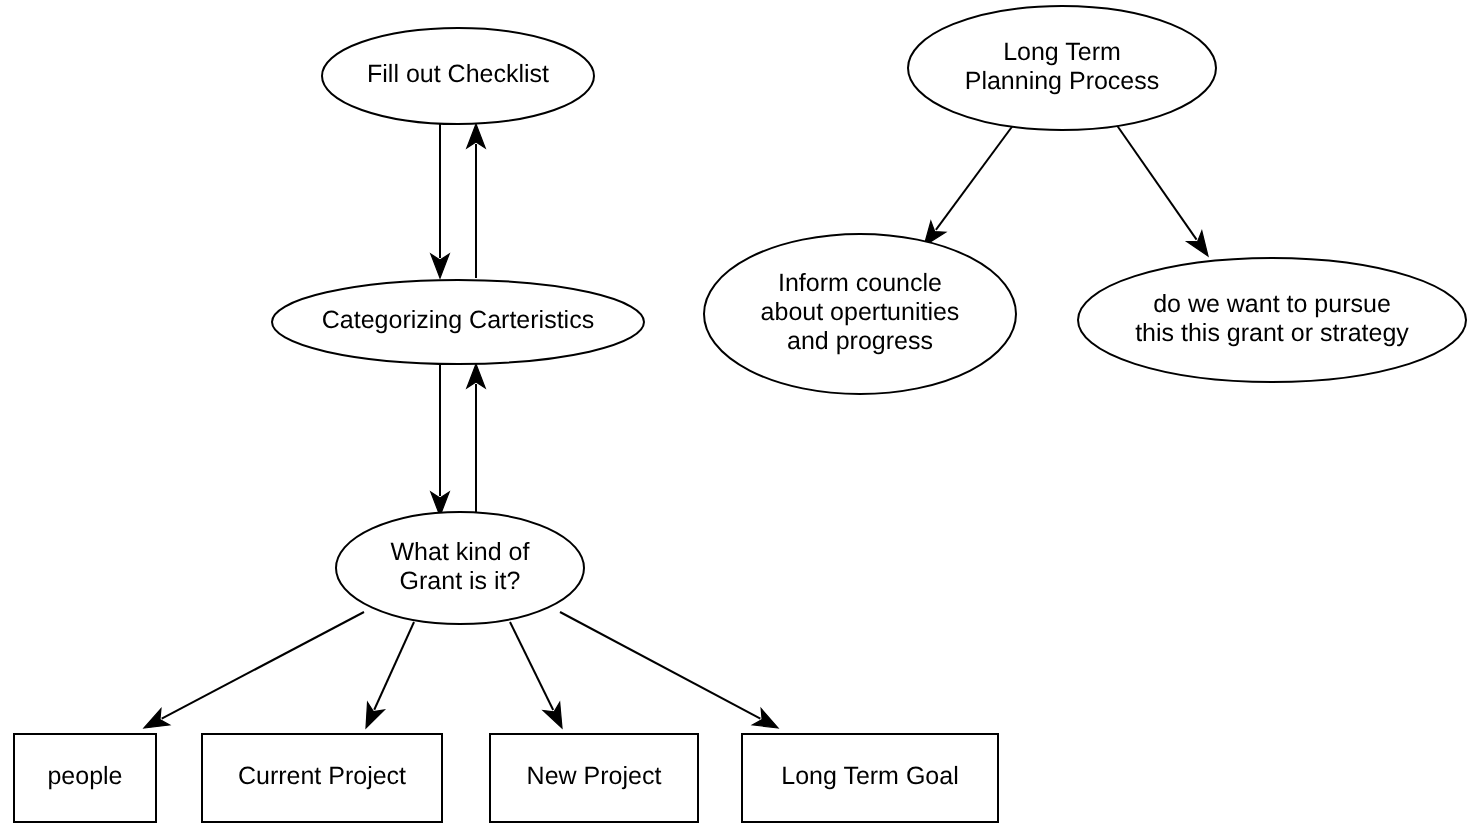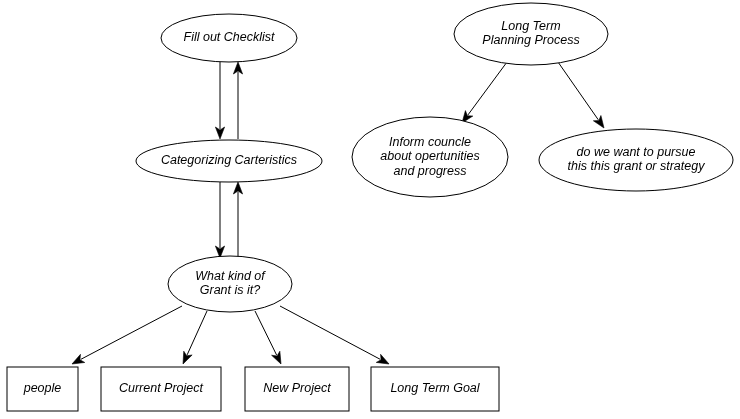--- a/index.html
+++ b/index.html
@@ -10,21 +10,20 @@
   }
   body {
     font-family: "Liberation Sans", sans-serif;
   }
   #canvas {
     position: relative;
     width: 740px;
     height: 419px;
     background: #ffffff;
     overflow: hidden;
-    font-style: italic;
   }
   #diagram-svg {
     position: absolute;
     top: 0;
     left: 0;
     width: 740px;
     height: 419px;
   }
   .node-shape {
     fill: #ffffff;

